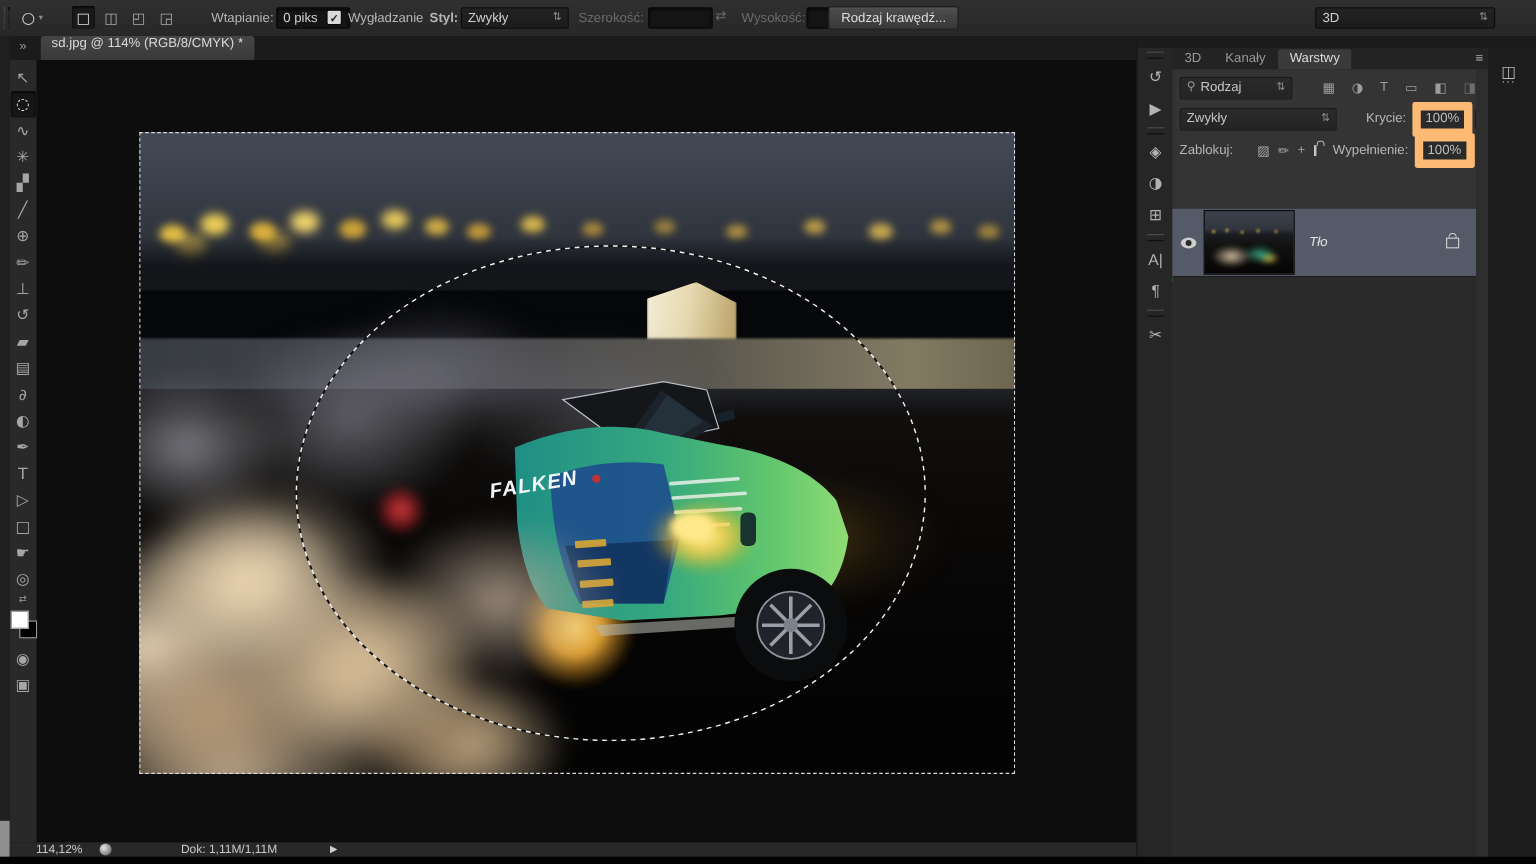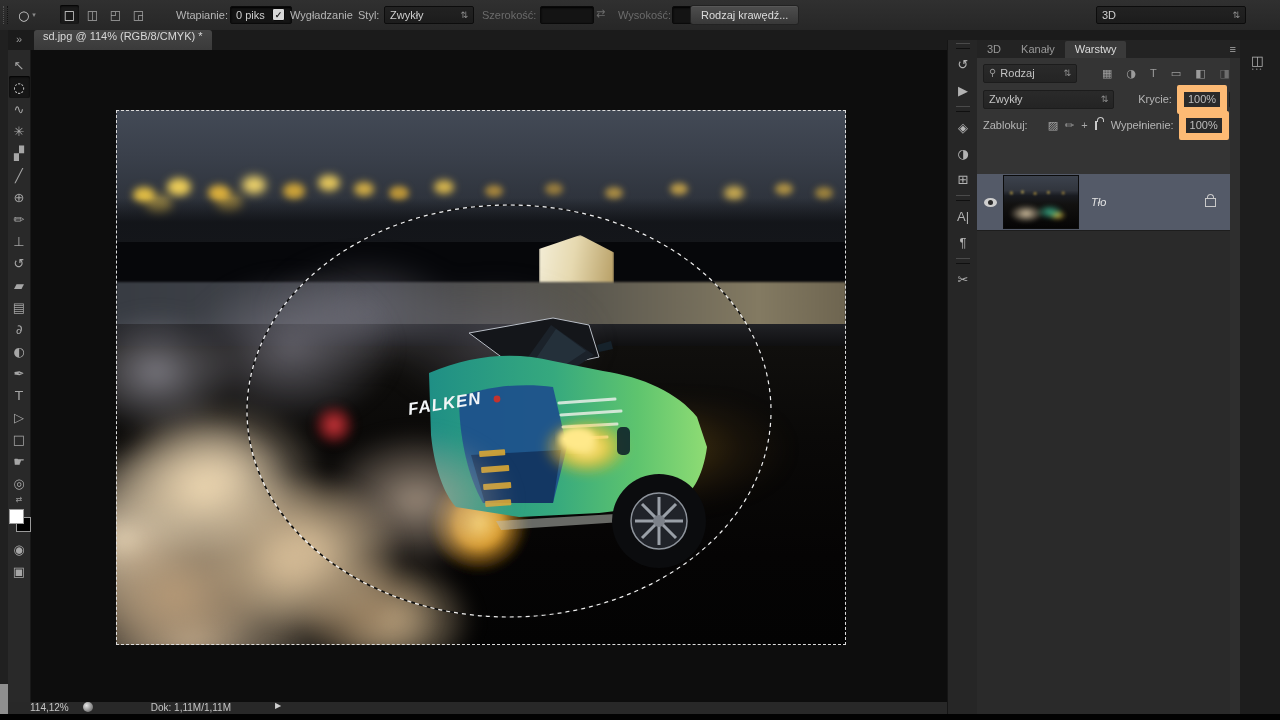--- a/index.html
+++ b/index.html
@@ -131,21 +131,21 @@
   .lockshape::before{content:'';position:absolute;left:1px;top:-5px;width:5px;height:4px;border:1px solid #c9c9c9;border-bottom:none;border-radius:4px 4px 0 0;}
   #llist{position:absolute;left:0;top:172px;width:253px;height:490px;background:#2a2a2a;border-top:1px solid #1d1d1d;}
   #pright{position:absolute;left:253px;top:0;width:10px;height:662px;background:#2e2e2e;}
 
   
   #farstrip{left:1240px;top:40px;width:40px;height:680px;background:#1d1d1d;}
   #farico{position:absolute;left:11px;top:14px;color:#b5b5b5;font-size:13px;text-align:center;line-height:1;}
   #farico small{display:block;font-size:5px;color:#8a8a8a;letter-spacing:1px;}
 
   
-  #statusbar{left:8px;top:702px;width:939px;height:12px;background:#282828;display:flex;align-items:flex-start;color:#c6c6c6;font-size:10px;}
+  #statusbar{left:8px;top:702px;width:939px;height:12px;background:#282828;display:flex;align-items:center;color:#c6c6c6;font-size:10px;}
   #statusbar .z{margin-left:22px;}
   .statusicon{width:10px;height:10px;border-radius:50%;background:radial-gradient(circle at 35% 35%,#e6e6e6,#8a8a8a 60%,#555);margin-left:14px;}
   #statusbar .doc{margin-left:58px;}
   #statusbar .tri{margin-left:44px;color:#cfcfcf;font-size:8px;}
   #bottomstrip{left:0;top:714px;width:1280px;height:6px;background:#020202;}
   #leftnotch{left:0;top:684px;width:8px;height:30px;background:#8f8f8f;}
 </style>
 </head>
 <body>
 
@@ -160,21 +160,21 @@
     <div class="abs modes">
       <span class="mode active ico">□</span>
       <span class="mode ico">◫</span>
       <span class="mode ico">◰</span>
       <span class="mode ico">◲</span>
     </div>
     <span class="abs oplabel" style="left:176px;top:9px;">Wtapianie:</span>
     <div class="abs opfield" style="left:230px;top:6px;width:50px;">0 piks</div>
     <div class="abs chk" style="left:272px;top:8px;">✓</div>
     <span class="abs oplabel" style="left:290px;top:9px;">Wygładzanie</span>
-    <span class="abs oplabel" style="left:358px;top:9px;">Styl:</span>
+    <span class="abs oplabel" style="left:358px;top:9px;font-weight:bold;">Styl:</span>
     <div class="abs opselect" style="left:384px;top:6px;width:78px;">
       <span>Zwykły</span>
       <span class="spin ico">⇅</span>
     </div>
     <span class="abs oplabel dim" style="left:482px;top:9px;">Szerokość:</span>
     <div class="abs opfield" style="left:540px;top:6px;width:42px;"></div>
     <span class="abs oplabel dim ico" style="left:596px;top:8px;">⇄</span>
     <span class="abs oplabel dim" style="left:618px;top:9px;">Wysokość:</span>
     <div class="abs opfield" style="left:672px;top:6px;width:42px;"></div>
     <div class="abs btn" style="left:688px;top:5px;left:690px;">Rodzaj krawędź...</div>

